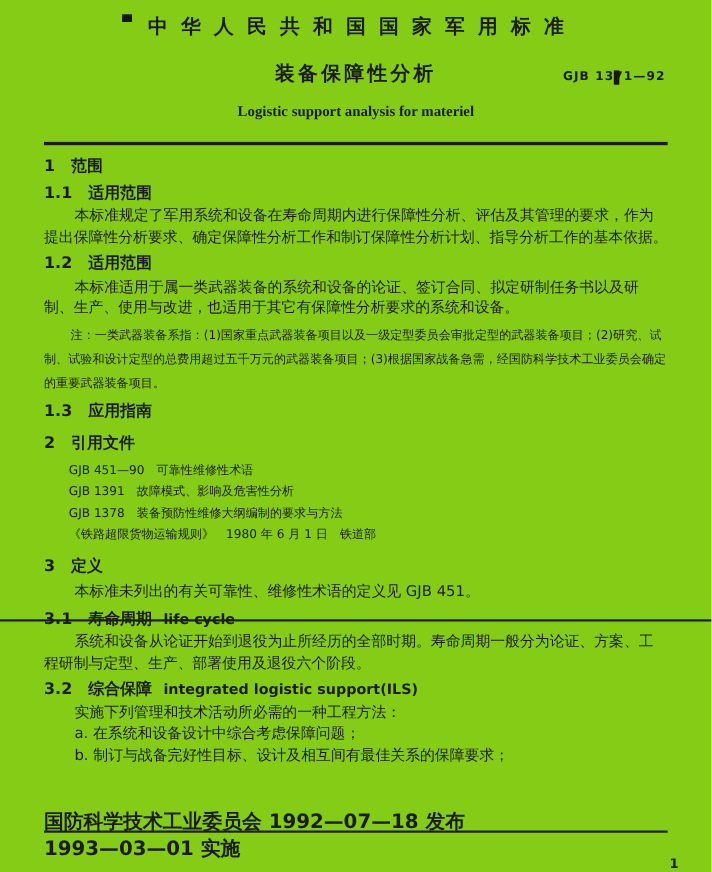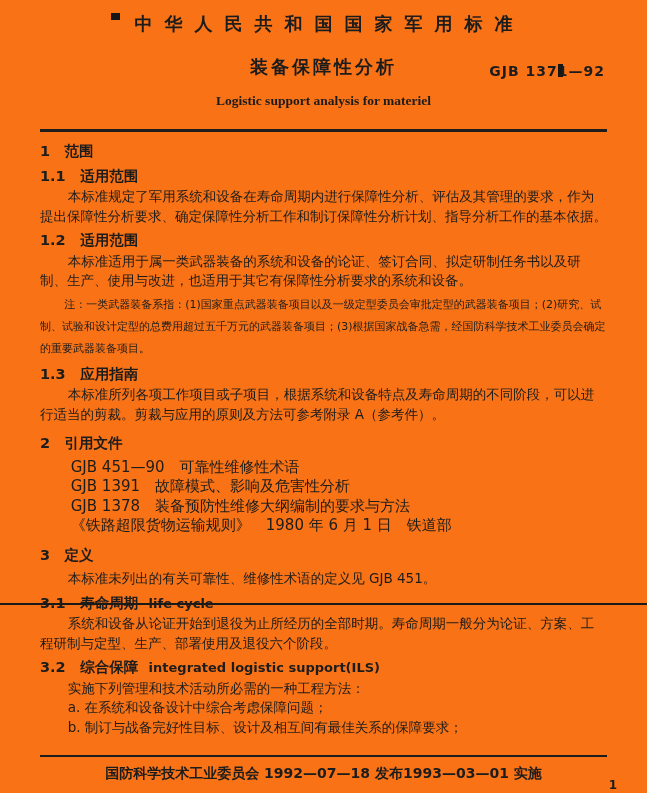--- a/index.html
+++ b/index.html
@@ -1,68 +1,68 @@
 <!DOCTYPE html>
 <html><head>
 <meta charset="utf-8">
 <style>
   html, body { margin: 0; padding: 0; background: #ffffff; }
   .page {
     position: relative;
     width: 647px; height: 793px;
-    background: #f97316;
+    background: #84cc16;
     color: #1c1c1c;
     font-family: "DejaVu Sans", "Liberation Sans", sans-serif;
     overflow: hidden;
   }
   
   .std-caption {
     margin-top: 12px;
     text-align: center;
     font-weight: bold;
     font-size: 18px;
     letter-spacing: 12px;
     padding-left: 12px; 
     white-space: nowrap;
   }
   .title-row { position: relative; margin-top: 19px; text-align: center; height: 34px; }
   .doc-title { font-size: 18px; font-weight: bold; letter-spacing: 3px; }
   .std-num {
     position: absolute; right: 42px; top: 8px;
-    font-weight: bold; font-size: 14px; letter-spacing: 1px; white-space: nowrap;
+    font-weight: bold; font-size: 11px; letter-spacing: 1px; white-space: nowrap;
   }
   .subtitle-en {
     text-align: center; margin-top: 4px;
     font-family: "Liberation Serif", "DejaVu Serif", serif;
     font-weight: bold; font-size: 13.5px;
   }
   .head-rule { height: 3px; background: #1d1d1d; margin: 20px 40px 0 40px; }
   
   .doc-body { padding: 0 40px; height: 612px; overflow: hidden; }
   .blk { margin: 0; }
   .blk .num { margin-right: 1em; }
   .blk.h1 { font-size: 14.5px; font-weight: bold; line-height: 19.5px; margin: 10px 0 4px 0; }
   .blk.h2 { font-size: 14.5px; font-weight: bold; line-height: 19.5px; margin: 5px 0 1px 0; position: relative; }
   .blk.h2 .en { margin-left: 0.8em; font-size: 13px; }
   .blk.para { font-size: 13.5px; line-height: 19.5px; text-indent: 2.05em; }
   .blk.note { font-size: 11px; line-height: 22px; text-indent: 2.2em; margin: 3px 0 2px 0; }
-  .blk.ref  { font-size: 15px; line-height: 19.5px; margin-left: 2.05em; }
+  .blk.ref  { font-size: 11px; line-height: 19.5px; margin-left: 2.05em; }
   .blk.list { font-size: 13.5px; line-height: 19.5px; margin-left: 2.05em; }
   
   .blk.struck::after {
     content: "";
     position: absolute; left: -40px; right: -40px; top: 9px;
     border-top: 2px solid #1a1a1a;
   }
   
   .footer-rule { position: absolute; left: 40px; right: 40px; bottom: 36px; height: 2px; background: #1d1d1d; }
   .footer-row {
     position: absolute; left: 40px; right: 40px; bottom: 10px;
-    display: flex; justify-content: center;
-    font-weight: bold; font-size: 14px; white-space: nowrap;
+    display: flex; justify-content: flex-end;
+    font-weight: bold; font-size: 18px; white-space: nowrap; flex-direction: column;
   }
   .page-num { position: absolute; right: 30px; bottom: 1px; font-weight: bold; font-size: 12px; }
   
   .scan-mark { position: absolute; background: #161616; }
   .scan-mark.m1 { left: 111px; top: 13px; width: 9px; height: 7px; }
   .scan-mark.m2 { left: 558px; top: 64px; width: 5px; height: 13px; }
 </style>
 </head>
 <body>
 
@@ -83,21 +83,20 @@
   <div class="head-rule"></div>
 
   <div class="doc-body">
       <div class="blk h1"><span class="num">1</span><span class="txt">范围</span></div>
       <div class="blk h2"><span class="num">1.1</span><span class="txt">适用范围</span></div>
       <div class="blk para"><span class="txt">本标准规定了军用系统和设备在寿命周期内进行保障性分析、评估及其管理的要求，作为提出保障性分析要求、确定保障性分析工作和制订保障性分析计划、指导分析工作的基本依据。</span></div>
       <div class="blk h2"><span class="num">1.2</span><span class="txt">适用范围</span></div>
       <div class="blk para"><span class="txt">本标准适用于属一类武器装备的系统和设备的论证、签订合同、拟定研制任务书以及研制、生产、使用与改进，也适用于其它有保障性分析要求的系统和设备。</span></div>
       <div class="blk note"><span class="txt">注：一类武器装备系指：(1)国家重点武器装备项目以及一级定型委员会审批定型的武器装备项目；(2)研究、试制、试验和设计定型的总费用超过五千万元的武器装备项目；(3)根据国家战备急需，经国防科学技术工业委员会确定的重要武器装备项目。</span></div>
       <div class="blk h2"><span class="num">1.3</span><span class="txt">应用指南</span></div>
-      <div class="blk para"><span class="txt">本标准所列各项工作项目或子项目，根据系统和设备特点及寿命周期的不同阶段，可以进行适当的剪裁。剪裁与应用的原则及方法可参考附录 A（参考件）。</span></div>
       <div class="blk h1"><span class="num">2</span><span class="txt">引用文件</span></div>
       <div class="blk ref"><span class="txt">GJB 451—90　可靠性维修性术语</span></div>
       <div class="blk ref"><span class="txt">GJB 1391　故障模式、影响及危害性分析</span></div>
       <div class="blk ref"><span class="txt">GJB 1378　装备预防性维修大纲编制的要求与方法</span></div>
       <div class="blk ref"><span class="txt">《铁路超限货物运输规则》　1980 年 6 月 1 日　铁道部</span></div>
       <div class="blk h1"><span class="num">3</span><span class="txt">定义</span></div>
       <div class="blk para"><span class="txt">本标准未列出的有关可靠性、维修性术语的定义见 GJB 451。</span></div>
       <div class="blk h2 struck"><span class="num">3.1</span><span class="txt">寿命周期</span><span class="en">life cycle</span></div>
       <div class="blk para"><span class="txt">系统和设备从论证开始到退役为止所经历的全部时期。寿命周期一般分为论证、方案、工程研制与定型、生产、部署使用及退役六个阶段。</span></div>
       <div class="blk h2"><span class="num">3.2</span><span class="txt">综合保障</span><span class="en">integrated logistic support(ILS)</span></div>

